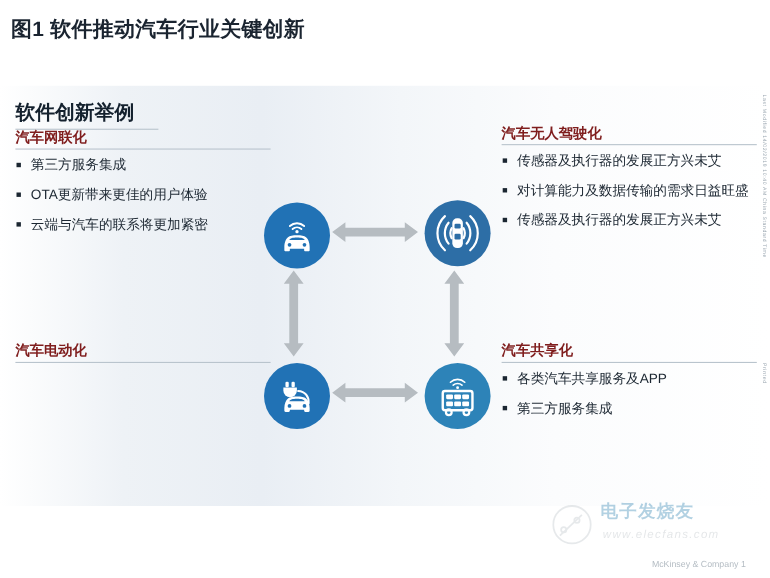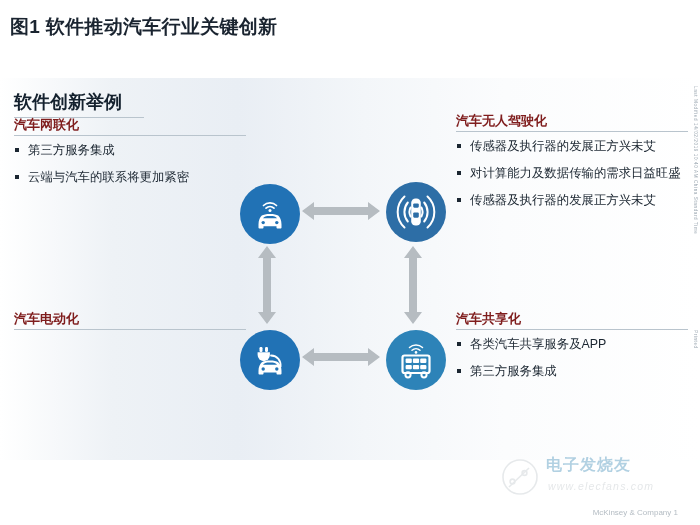--- a/index.html
+++ b/index.html
@@ -196,20 +196,21 @@
   <div class="kicker">
     <div class="kicker-text">软件创新举例</div>
     <div class="kicker-rule"></div>
   </div>
 
   <div class="quad tl">
     <div class="quad-head">汽车网联化</div>
     <div class="quad-rule"></div>
     <ul class="quad-list">
       <li>第三方服务集成</li>
+      <li>OTA更新带来更佳的用户体验</li>
       <li>云端与汽车的联系将更加紧密</li>
     </ul>
   </div>
 
   <div class="quad tr">
     <div class="quad-head">汽车无人驾驶化</div>
     <div class="quad-rule"></div>
     <ul class="quad-list">
       <li>传感器及执行器的发展正方兴未艾</li>
       <li>对计算能力及数据传输的需求日益旺盛</li>

